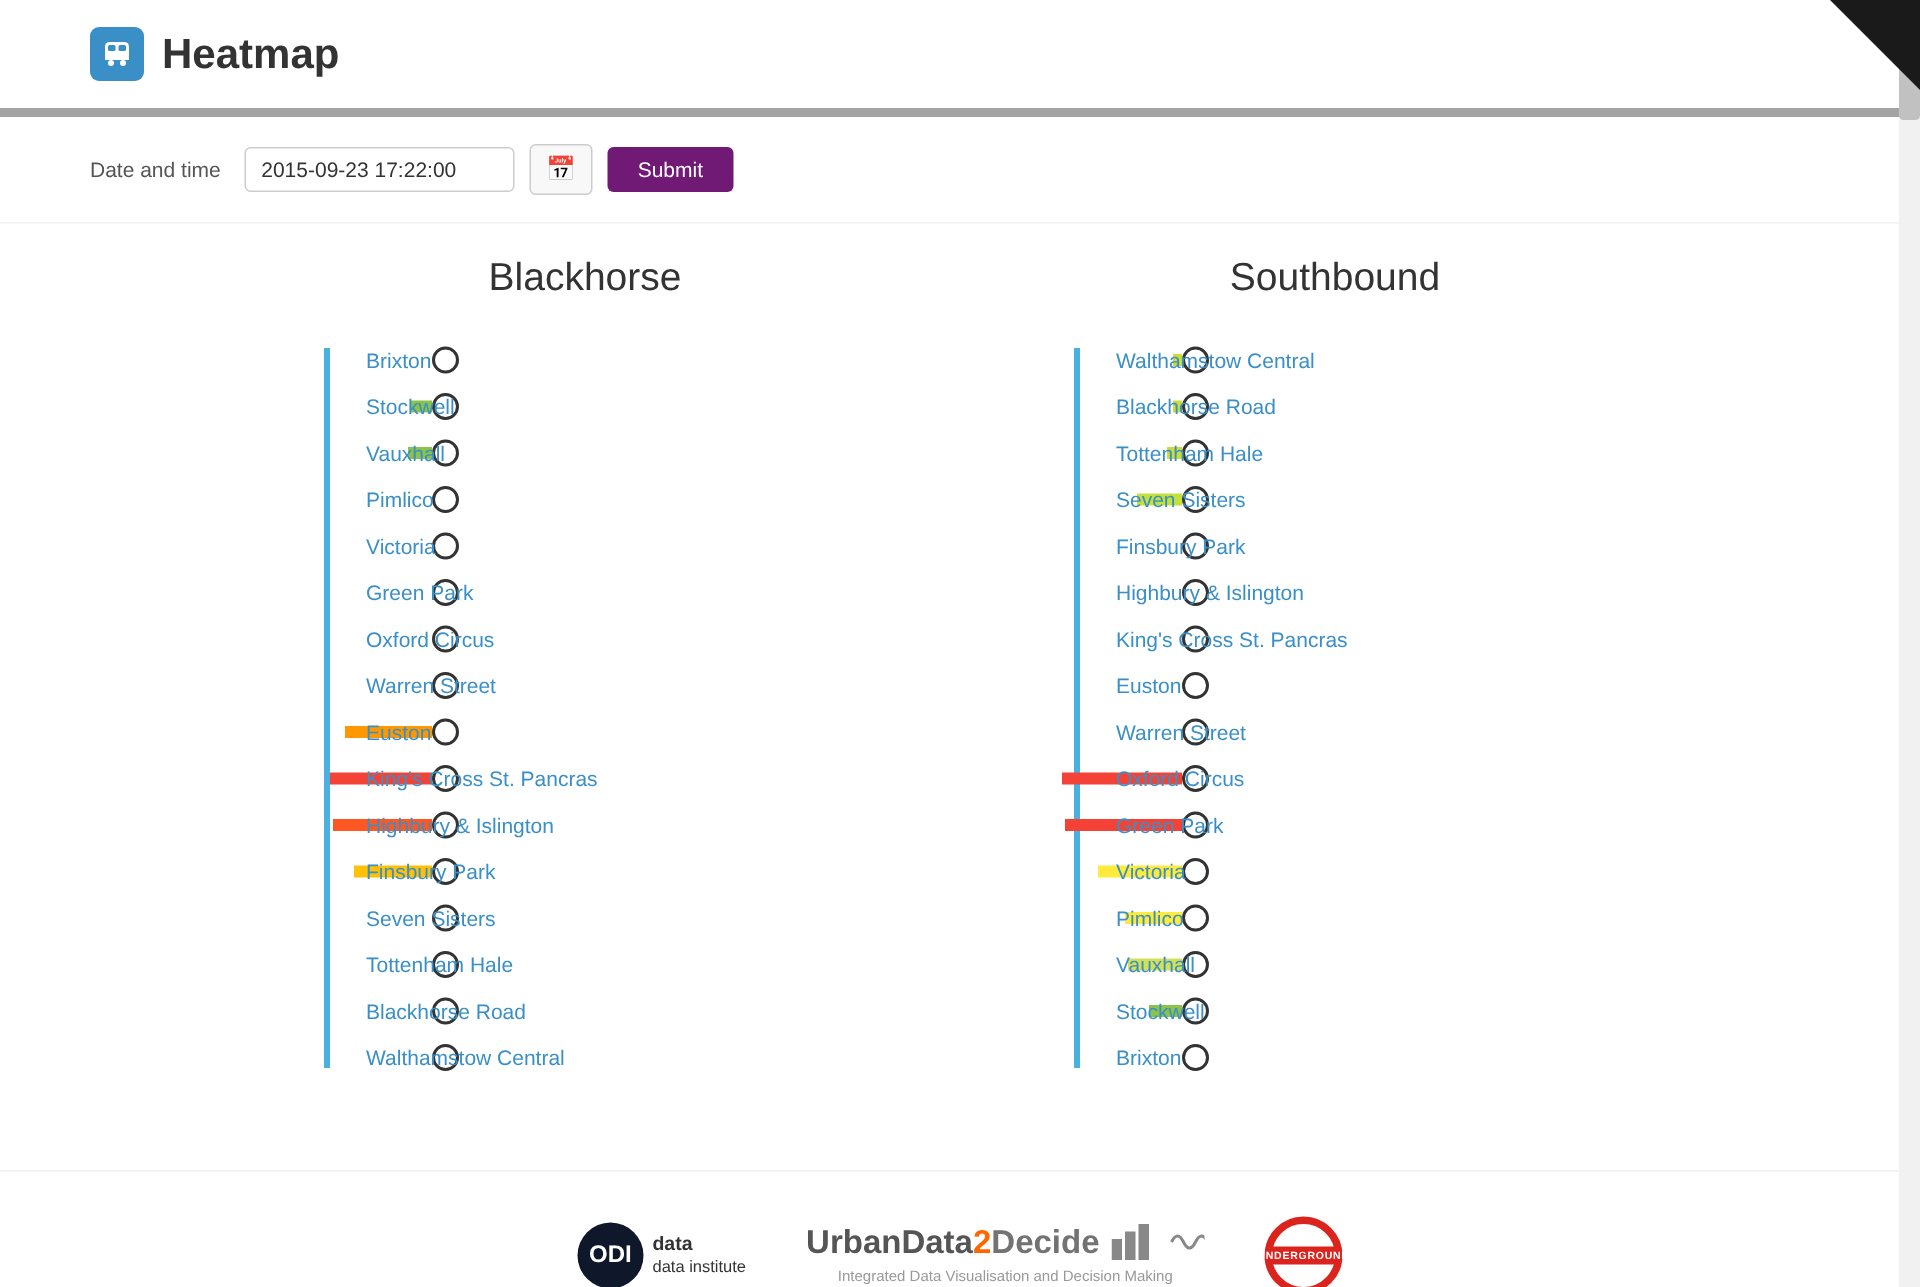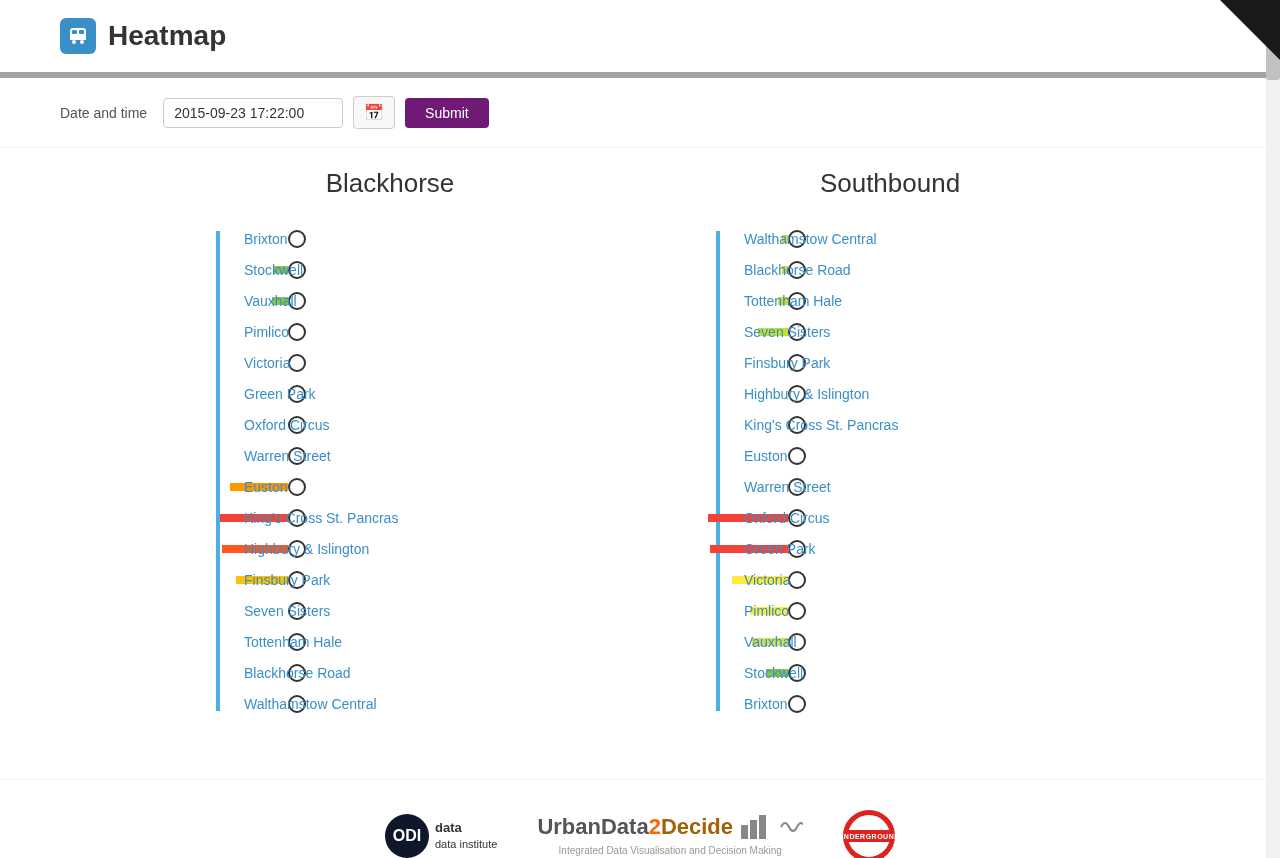--- a/index.html
+++ b/index.html
@@ -424,21 +424,21 @@
     <div class="odi-text">
       <strong>data</strong>
       <span>data</span>
       <span>institute</span>
     </div>
   </div>
 
   <div style="text-align:center;">
     <div style="display:flex;align-items:center;gap:8px;">
       <span style="font-size:22px;font-weight:700;color:#555;">
-        <span style="color:#555;">UrbanData</span><span style="color:#ff6600;">2</span><span style="color:#a16207;text-align:right;">Decide</span>
+        <span style="color:#555;">UrbanData</span><span style="color:#ff6600;">2</span><span style="color:#737373;text-align:right;">Decide</span>
       </span>
 
       <svg width="30" height="24" viewBox="0 0 30 24">
         <rect x="0" y="10" width="7" height="14" fill="#888"></rect>
         <rect x="9" y="5" width="7" height="19" fill="#888"></rect>
         <rect x="18" y="0" width="7" height="24" fill="#888"></rect>
       </svg>
 
       <svg width="24" height="24" viewBox="0 0 24 24">
         <path d="M2 12 Q6 4 10 12 Q14 20 18 12 Q22 4 26 12" stroke="#888" stroke-width="2" fill="none"></path>

